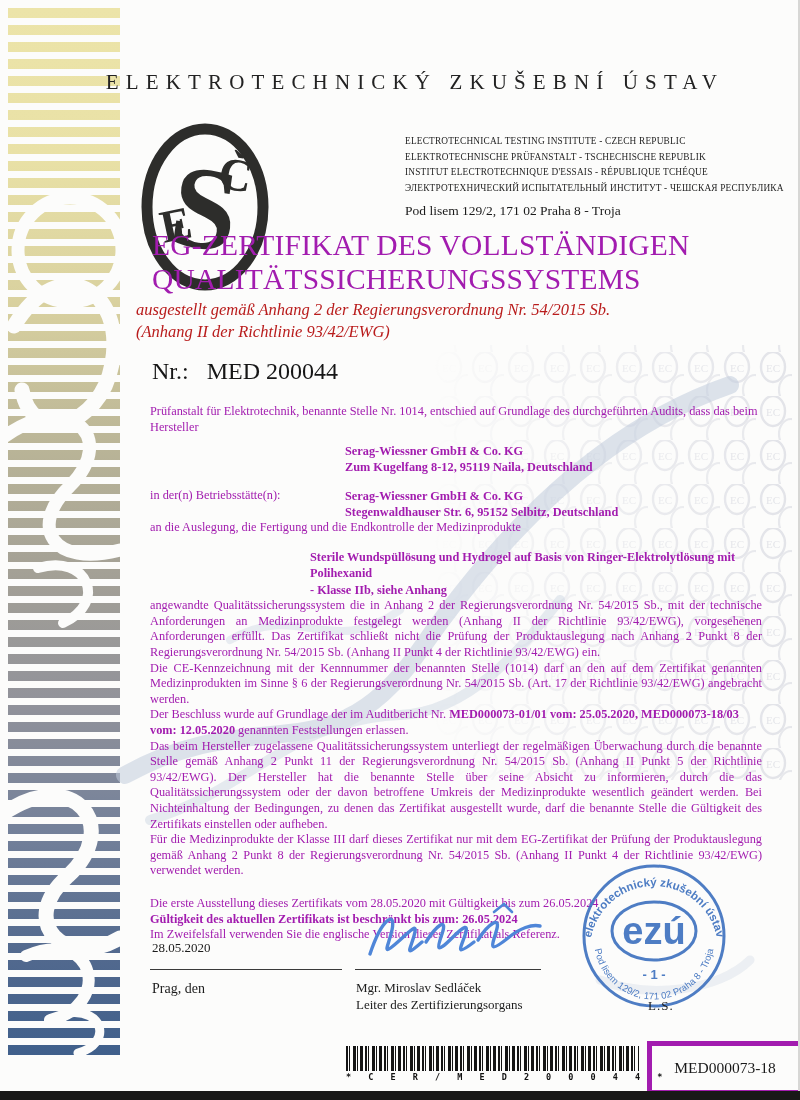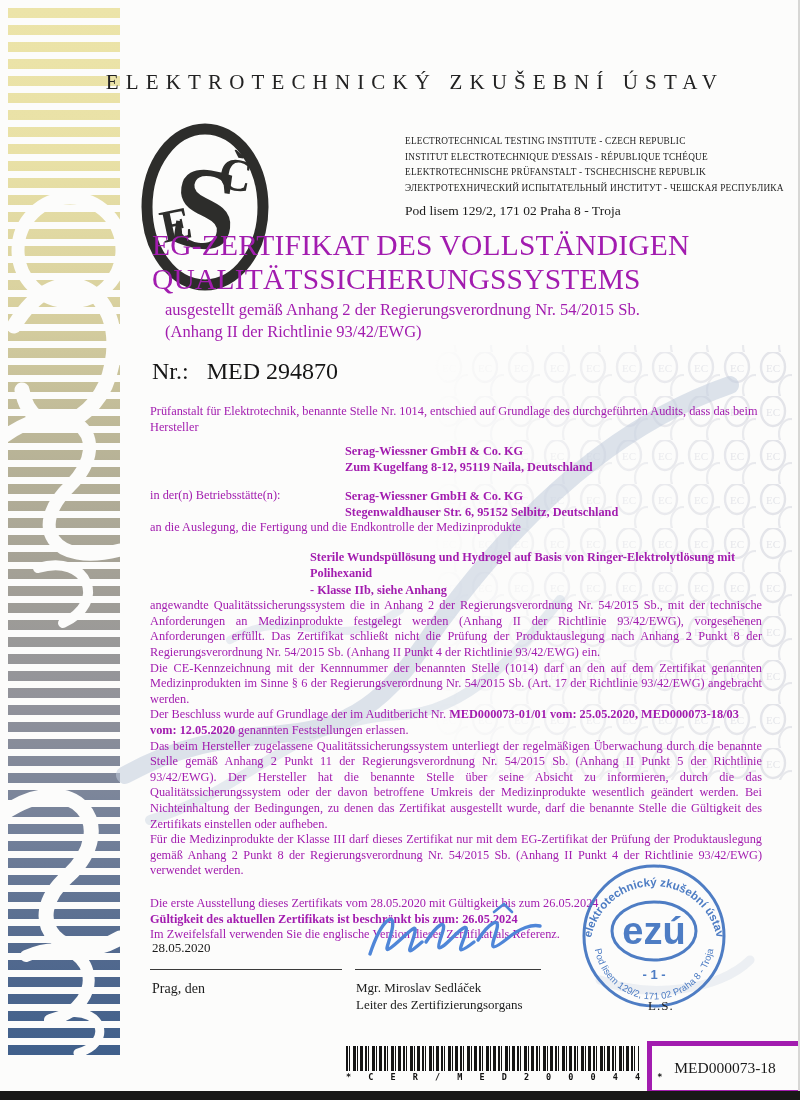--- a/index.html
+++ b/index.html
@@ -28,21 +28,21 @@
     position:absolute; left:70px; top:70px; width:690px; z-index:2;
     font-size:21px; letter-spacing:.34em; text-align:center; white-space:nowrap;
     color:#222;
   }
   .logo-wrap{position:absolute; left:138px; top:118px; z-index:2;}
   .inst-block{position:absolute; left:405px; top:134px; width:360px; z-index:2;}
   .inst-line{font-size:9.3px; font-weight:normal; letter-spacing:.2px; line-height:15.5px; color:#1e1e1e; white-space:nowrap;}
   .hq-address{position:absolute; left:405px; top:203px; z-index:2; font-size:13.5px; color:#1b1b1b;}
   
   .cert-title{position:absolute; left:152px; top:228px; width:620px; z-index:2; font-size:29.5px; line-height:34px; color:#a21caf; letter-spacing:.2px;}
-  .cert-sub{position:absolute; left:165px; top:299px; width:620px; z-index:2; font-size:16.5px; line-height:21.5px; color:#a21caf;}
+  .cert-sub{position:absolute; left:136px; top:299px; width:620px; z-index:2; font-size:16.5px; line-height:21.5px; color:#b91c1c;font-style:italic;}
   .cert-nr{position:absolute; left:152px; top:358px; z-index:2; font-size:24px; color:#161616;}
   .cert-nr .nr-val{margin-left:18px;}
   
   .content{position:absolute; left:150px; top:404px; width:612px; z-index:2; font-size:12.3px; line-height:15.6px; color:#a21caf;}
   .content p{margin:0;}
   .just{text-align:justify;}
   .b{font-weight:bold;}
   .blk-manuf{margin:8px 0 0 195px; font-weight:bold; line-height:16px;}
   .row-site{display:flex; margin-top:13px;}
   .row-site .lbl{width:195px; flex:none;}
@@ -133,36 +133,36 @@
     <svg width="134" height="178" viewBox="0 0 134 178">
       <ellipse cx="67" cy="89" rx="58" ry="78" fill="none" stroke="#2d2d2b" stroke-width="11"></ellipse>
       <text x="67" y="130" text-anchor="middle" font-family="'Liberation Serif',serif" font-weight="bold" font-size="118" fill="#2d2d2b" transform="rotate(8 67 89)">S</text>
       <text x="38" y="122" text-anchor="middle" font-family="'Liberation Serif',serif" font-weight="bold" font-size="46" fill="#2d2d2b" transform="rotate(-12 38 108)">E</text>
       <text x="97" y="72" text-anchor="middle" font-family="'Liberation Serif',serif" font-weight="bold" font-size="46" fill="#2d2d2b" transform="rotate(10 97 60)">Č</text>
     </svg>
   </div>
 
   <div class="inst-block">
     <div class="inst-line">ELECTROTECHNICAL TESTING INSTITUTE - CZECH REPUBLIC</div>
+    <div class="inst-line">ELEKTROTECHNISCHE PRÜFANSTALT - TSCHECHISCHE REPUBLIK</div>
     <div class="inst-line">INSTITUT ELECTROTECHNIQUE D'ESSAIS - RÉPUBLIQUE TCHÉQUE</div>
-    <div class="inst-line">ELEKTROTECHNISCHE PRÜFANSTALT - TSCHECHISCHE REPUBLIK</div>
     <div class="inst-line">ЭЛЕКТРОТЕХНИЧЕСКИЙ ИСПЫТАТЕЛЬНЫЙ ИНСТИТУТ - ЧЕШСКАЯ РЕСПУБЛИКА</div>
   </div>
   <div class="hq-address">Pod lisem 129/2, 171 02  Praha 8 - Troja</div>
 
   <div class="cert-title">
     <div>EG-ZERTIFIKAT DES VOLLSTÄNDIGEN</div>
     <div>QUALITÄTSSICHERUNGSSYSTEMS</div>
   </div>
   <div class="cert-sub">
     <div>ausgestellt gemäß Anhang 2 der Regierungsverordnung Nr. 54/2015 Sb.</div>
     <div>(Anhang II der Richtlinie 93/42/EWG)</div>
   </div>
   <div class="cert-nr">
-    <span>Nr.:</span><span class="nr-val">MED 294870</span>
+    <span>Nr.:</span><span class="nr-val">MED 200044</span>
   </div>
 
   <div class="content">
     <p>Prüfanstalt für Elektrotechnik, benannte Stelle Nr. 1014, entschied auf Grundlage des durchgeführten Audits, dass das beim Hersteller</p>
 
     <div class="blk-manuf">
       <div>Serag-Wiessner GmbH &amp; Co. KG</div>
       <div>Zum Kugelfang 8-12, 95119 Naila, Deutschland</div>
     </div>
 

